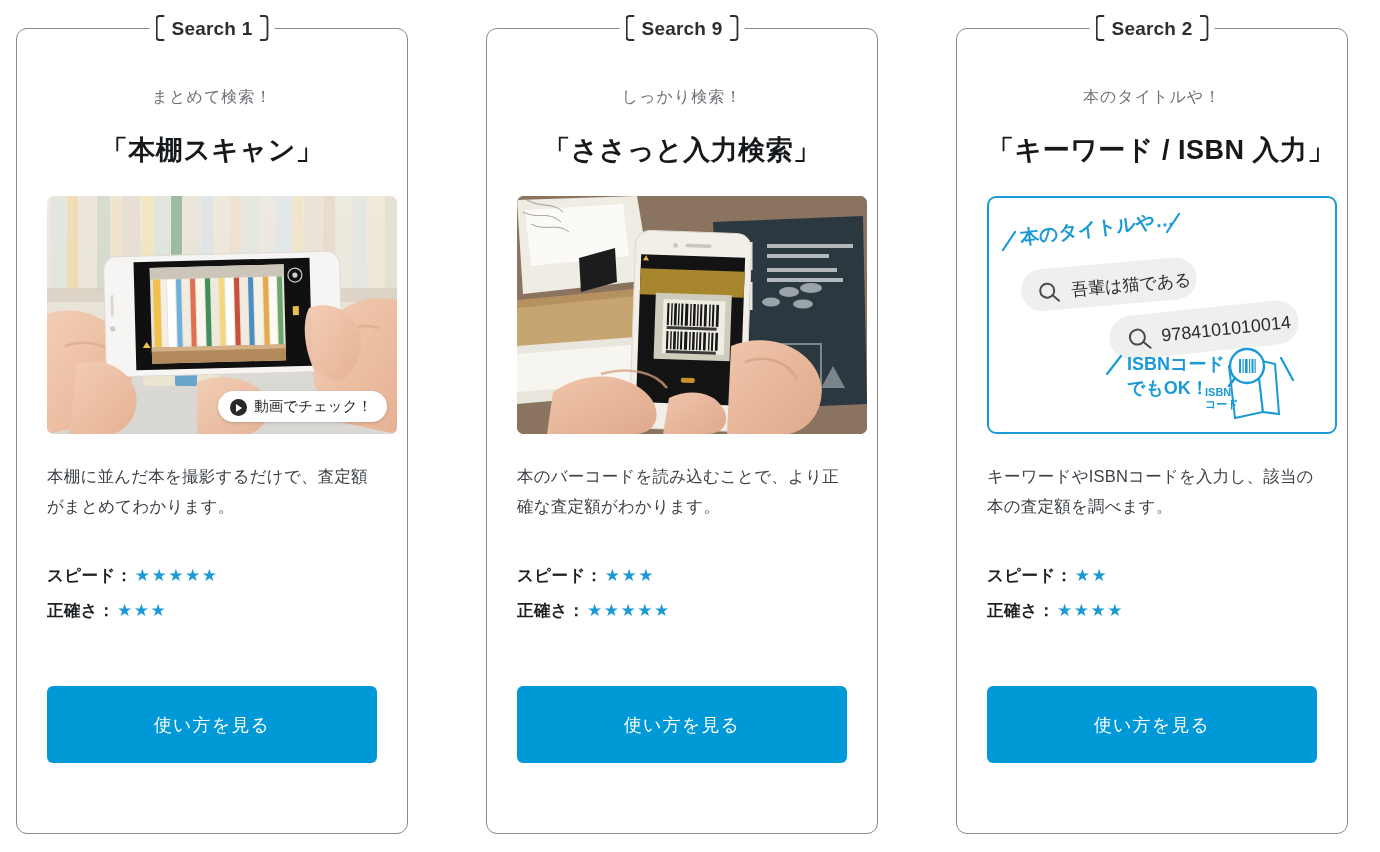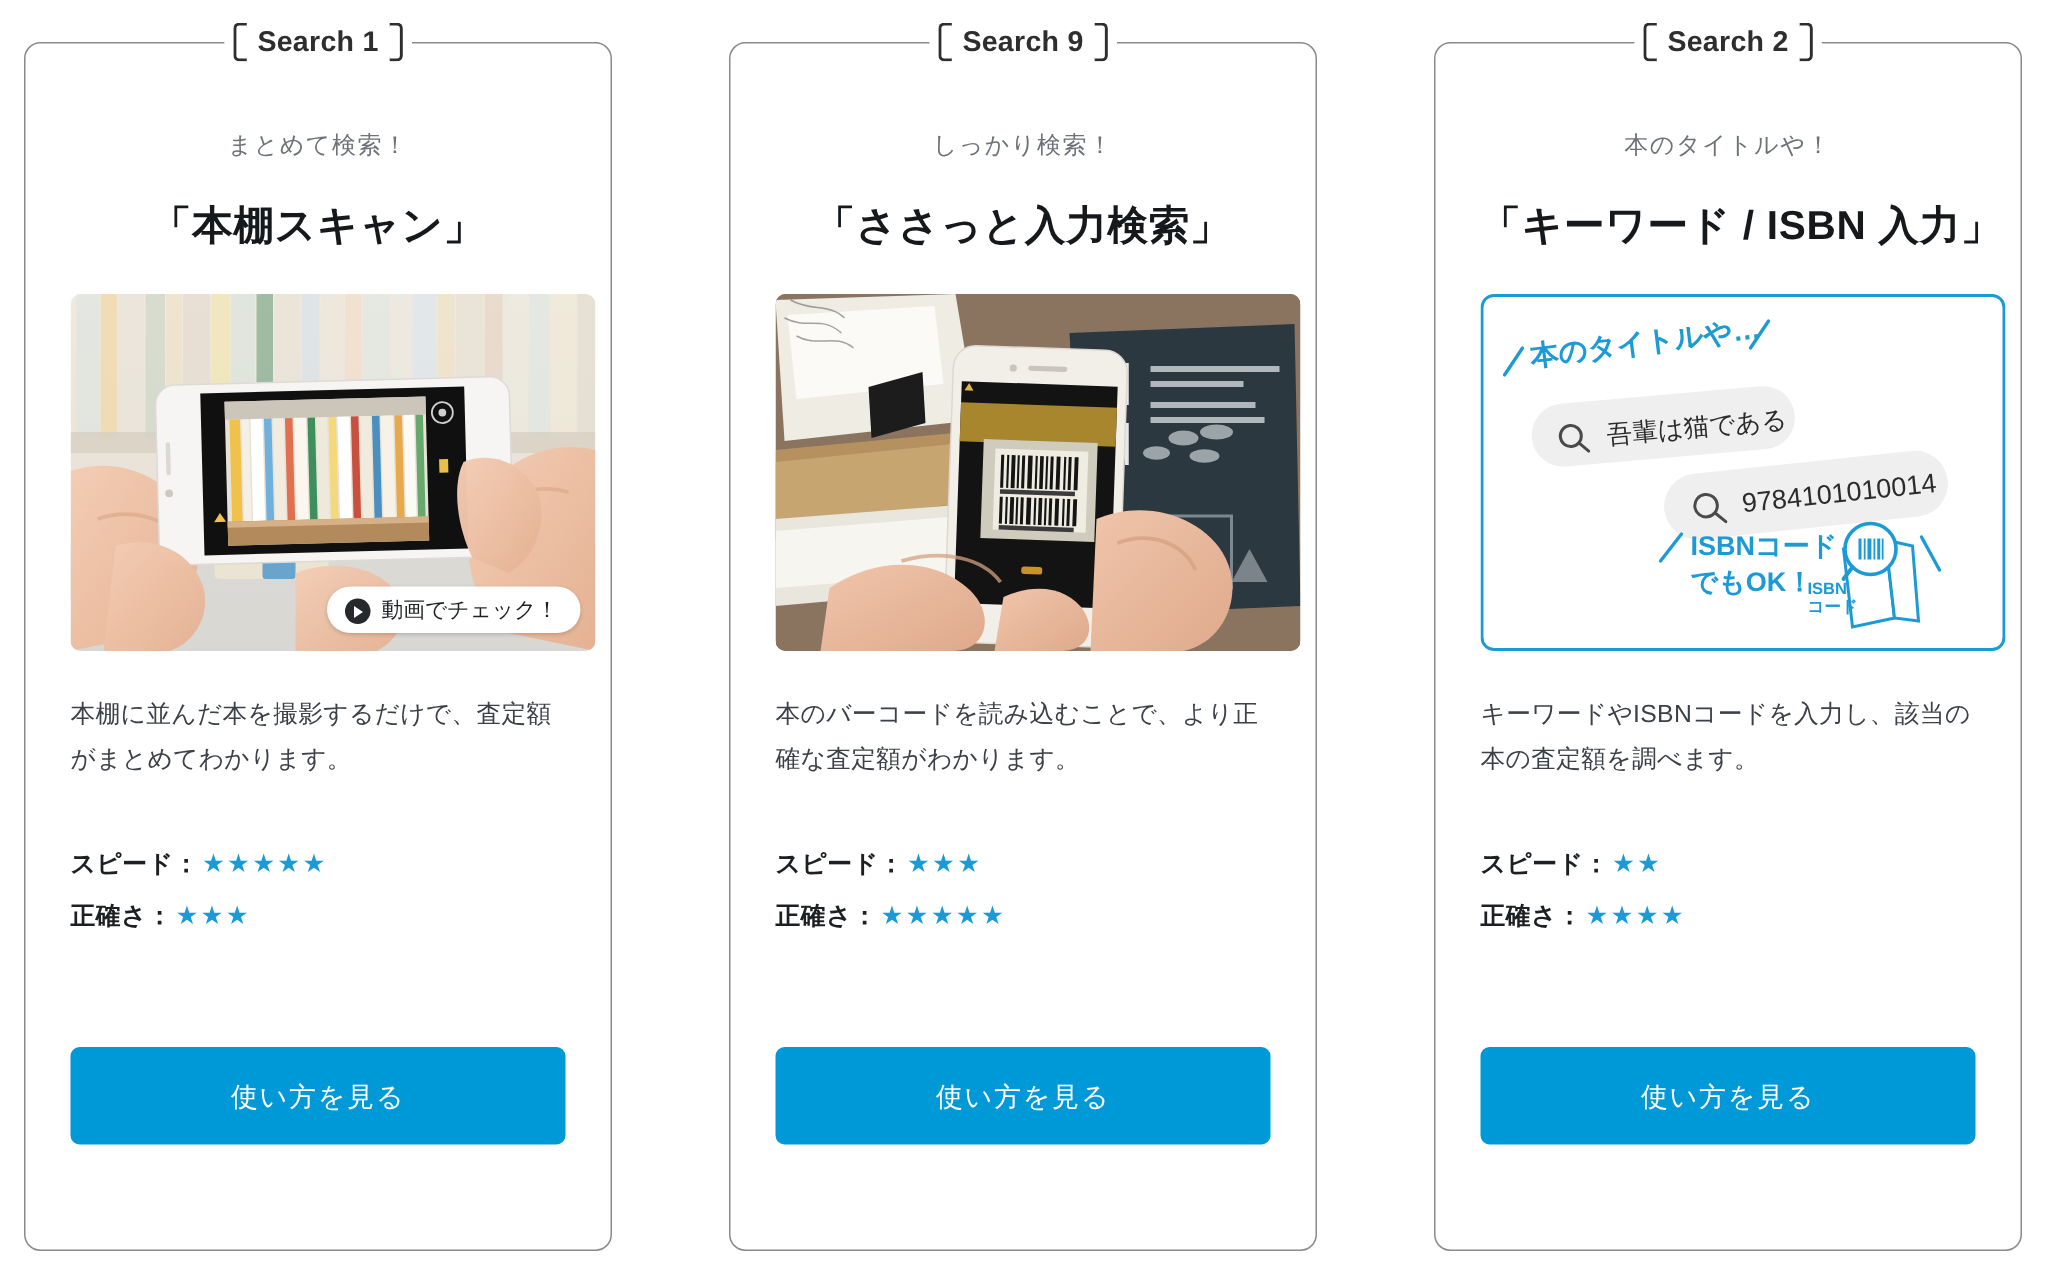--- a/index.html
+++ b/index.html
@@ -132,21 +132,21 @@
     color: #1b9ad6;
     font-size: 17px;
     letter-spacing: 1.5px;
     margin-left: 2px;
   }
   .cta {
     position: absolute;
     left: 30px;
     right: 30px;
     bottom: 70px;
-    height: 65px;
+    height: 77px;
     border: none;
     border-radius: 6px;
     background: #0099d8;
     color: #ffffff;
     font-family: inherit;
     font-size: 18px;
     letter-spacing: 1.2px;
     cursor: pointer;
     display: flex;
     align-items: center;

